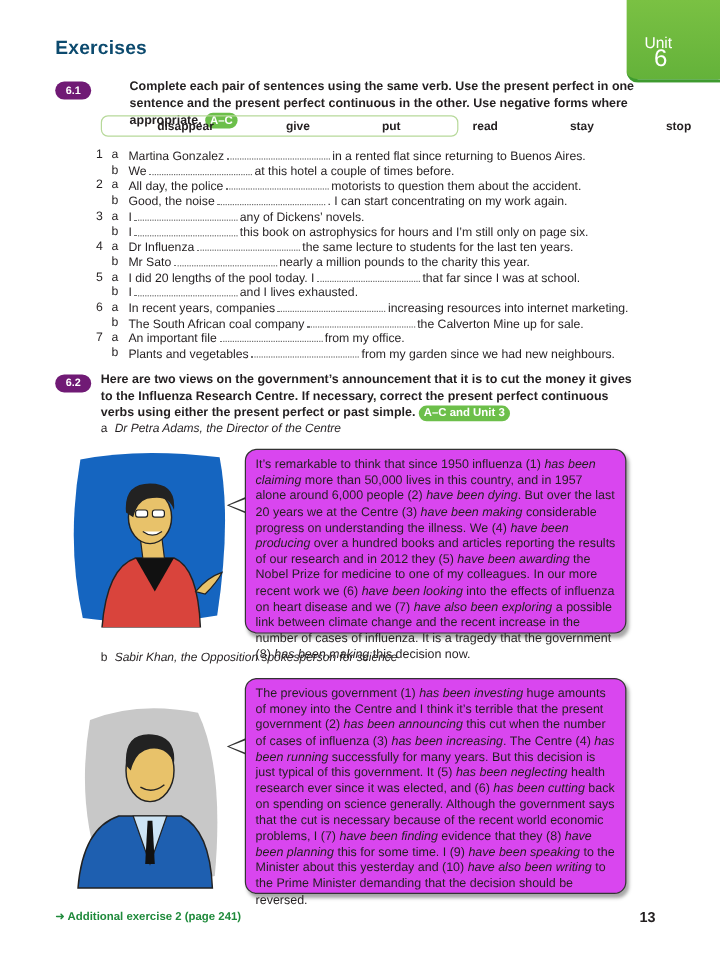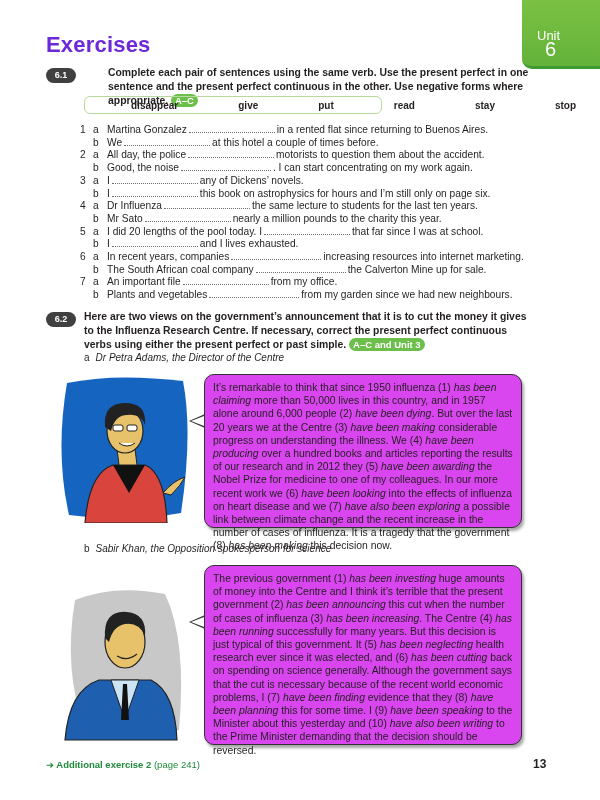--- a/index.html
+++ b/index.html
@@ -12,25 +12,25 @@
     position:absolute; left:522px; top:0; width:78px; height:66px;
     background:linear-gradient(#7ac143,#64b23a);
     border-bottom-left-radius:10px;
     border-bottom:3px solid #3e9b2f;
     color:#fff; text-align:left;
   }
   .unit-tab .unit-label { position:absolute; left:15px; top:28px; font-size:13px; }
   .unit-tab .unit-num { position:absolute; left:23px; top:38px; font-size:20px; }
   .title {
     position:absolute; left:46px; top:32px; margin:0;
-    font-size:22px; font-weight:bold; color:#6d28d9; letter-spacing:0.2px;
+    font-size:16px; font-weight:bold; color:#0c4a6e; letter-spacing:0.2px;
   }
   .ex-badge {
     position:absolute; width:30px; height:15px; border-radius:8px;
-    background:#404040; color:#fff; font-size:9px; font-weight:bold;
+    background:#701a75; color:#fff; font-size:9px; font-weight:bold;
     text-align:center; line-height:15px;
   }
   .instr {
     position:absolute; left:84px; width:440px;
     font-size:10.4px; font-weight:bold; line-height:14px; color:#231f20;
   }
   .ref-pill {
     display:inline-block; background:#6cbf4a; color:#fff; font-weight:bold;
     border-radius:7px; padding:0 4px; font-size:9.5px; line-height:13px;
   }
@@ -68,21 +68,21 @@
     border-right:16px solid #333;
   }
   .bubble-tail::after {
     content:""; position:absolute; left:2px; top:-5.5px;
     border-top:5.5px solid transparent; border-bottom:5.5px solid transparent;
     border-right:13px solid #fff;
   }
   .footer-link {
     position:absolute; left:46px; top:759px; font-size:9.5px; color:#1f8a3b; font-weight:bold;
   }
-  .footer-link .pg { font-weight:normal; }
+  .footer-link .pg { font-weight:bold; }
   .page-num {
     position:absolute; left:533px; top:757px; font-size:12px; font-weight:bold;
   }
   .illus { position:absolute; }
 </style>
 </head>
 <body>
 
 <div class="unit-tab">
   <span class="unit-label">Unit</span>

